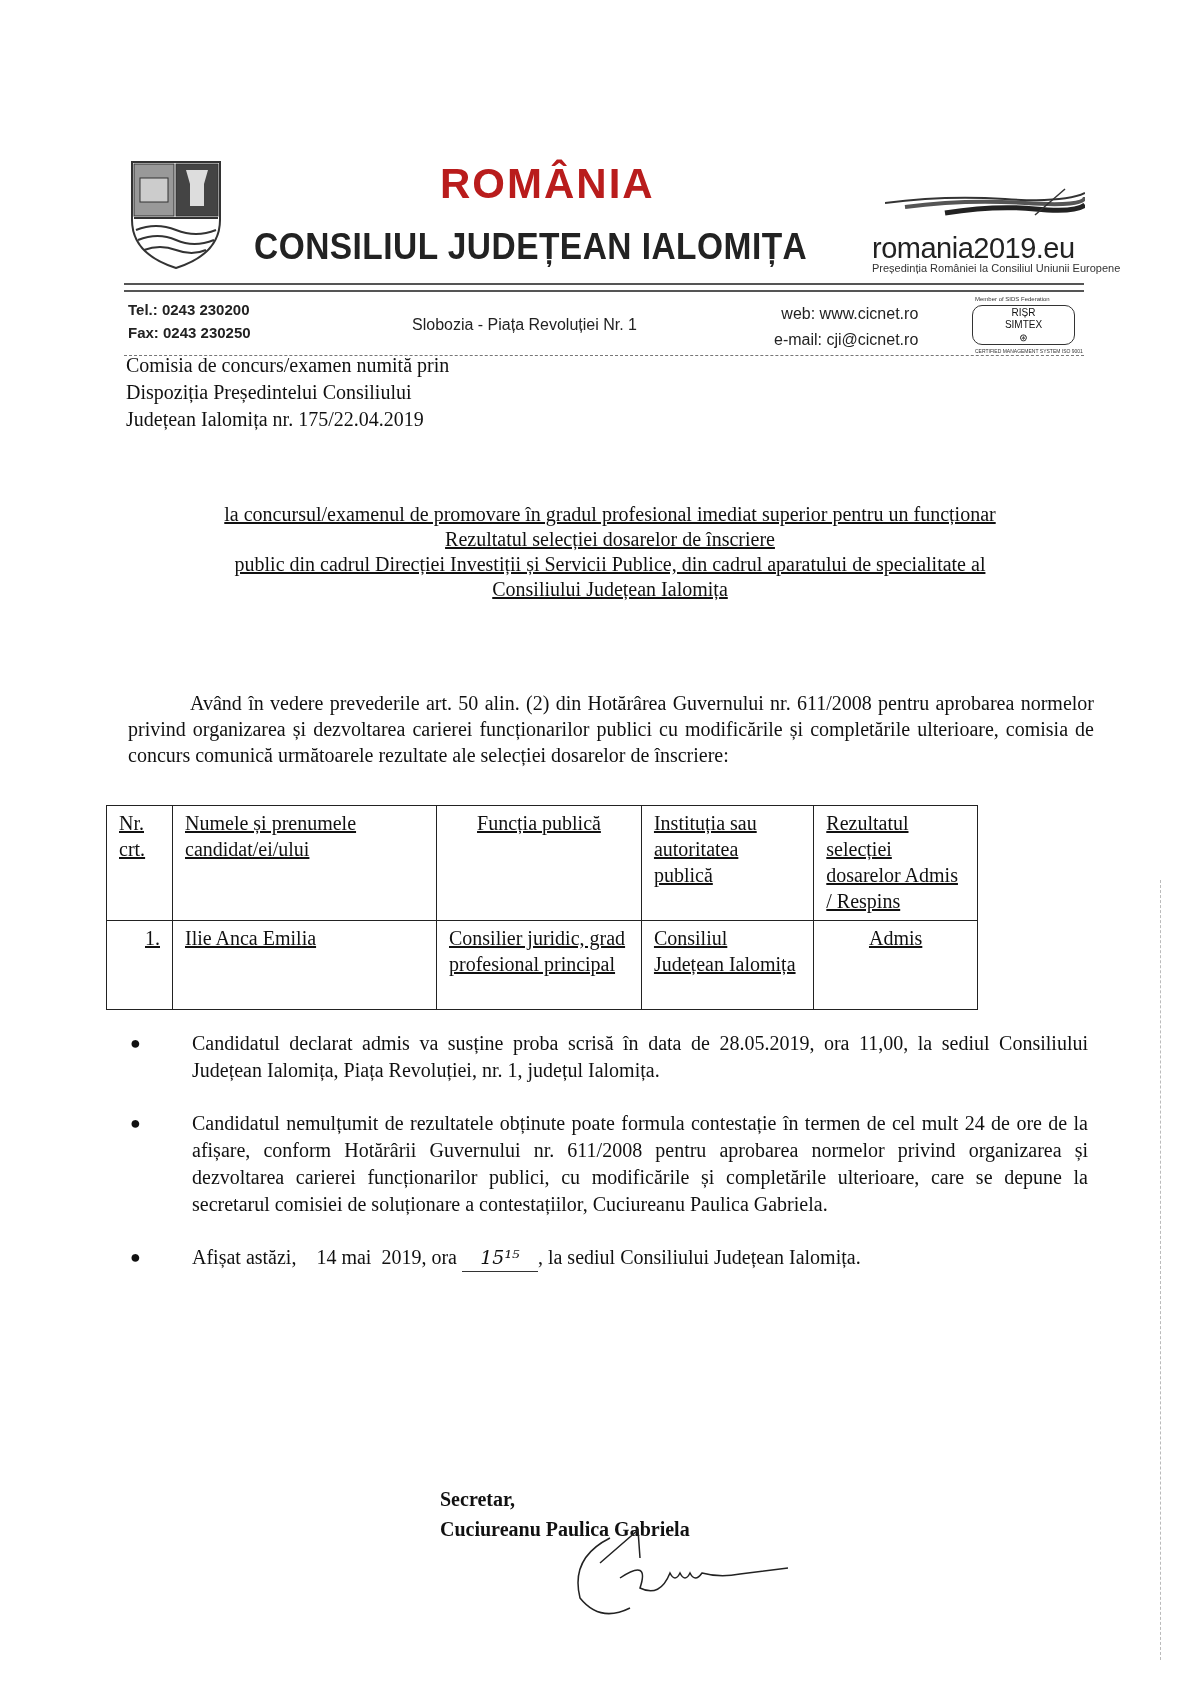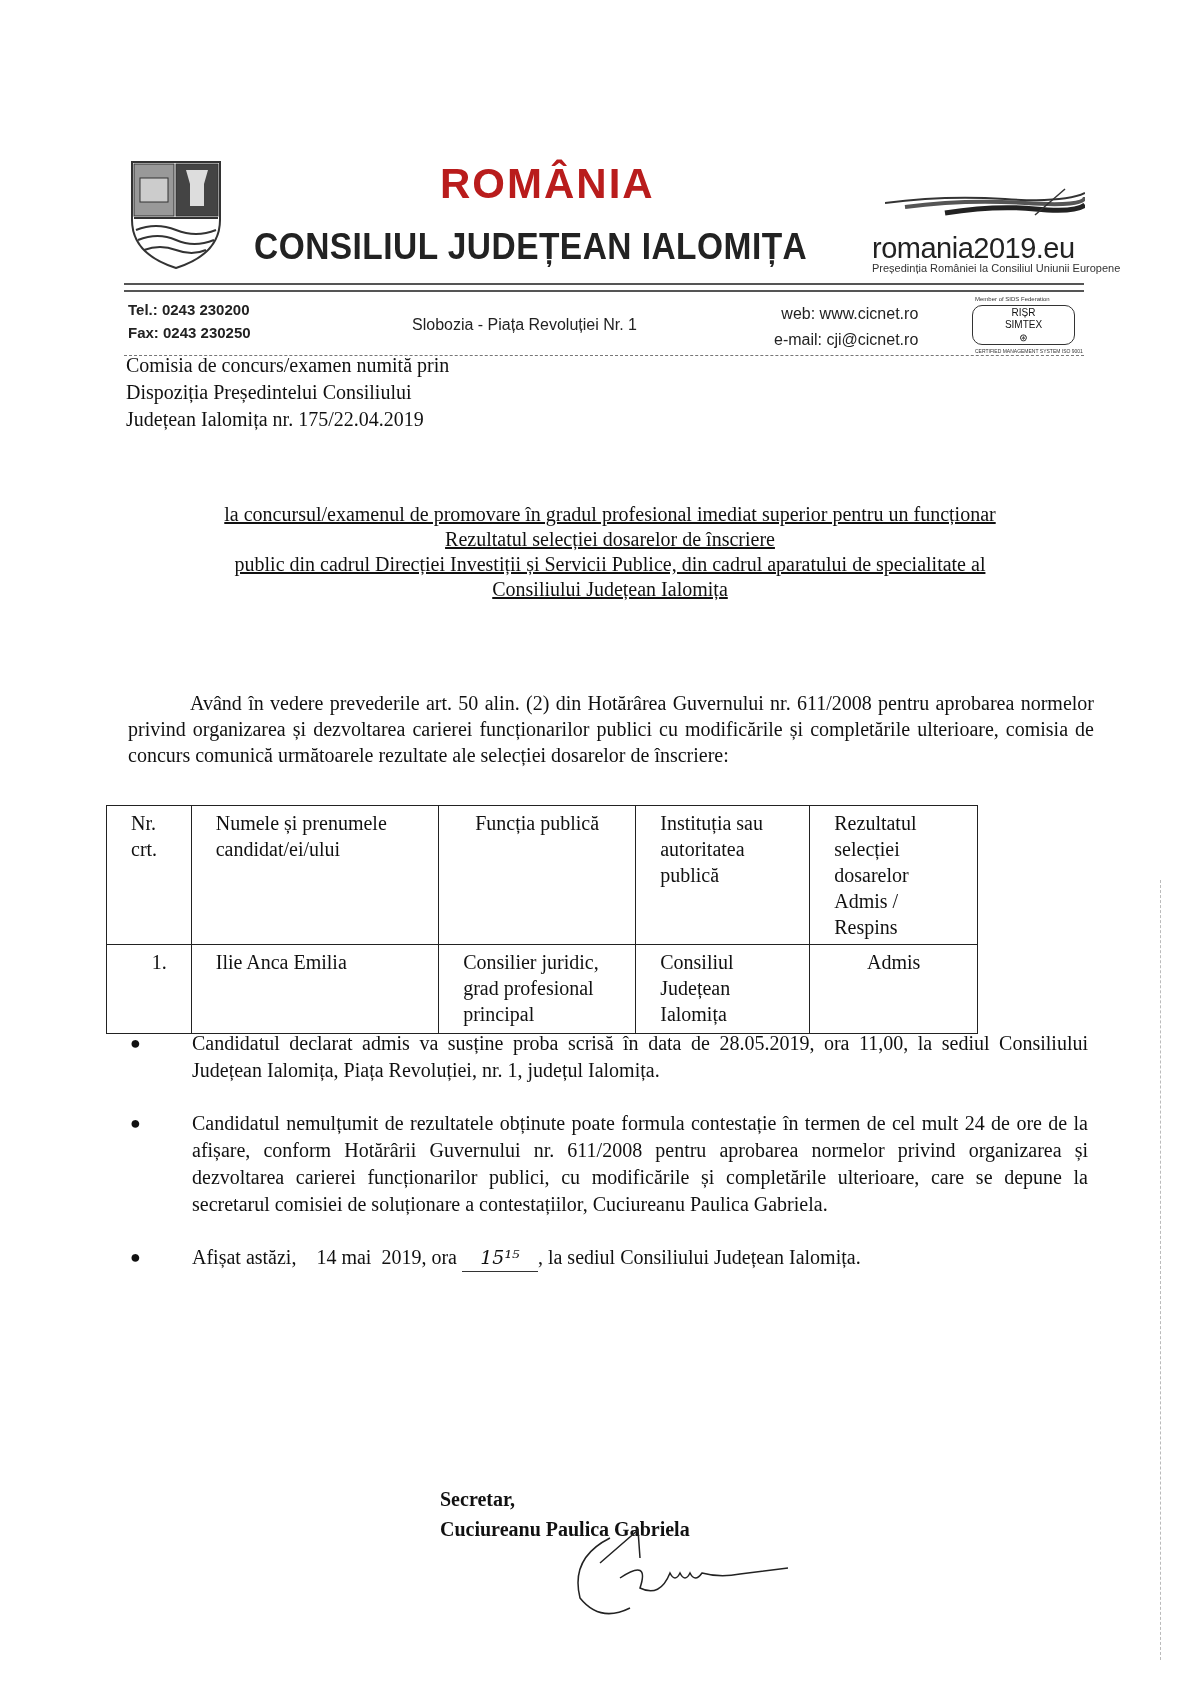--- a/index.html
+++ b/index.html
@@ -28,21 +28,21 @@
   .commission { left:126px; top:352px; }
 
   .title-block { left:130px; top:502px; width:960px; text-align:center; font-size:20px; line-height:25px; }
   .title-block div { text-decoration:underline; }
 
   .intro { left:128px; top:666px; width:966px; text-align:justify; font-size:20px; line-height:26px;margin-top:24px; }
   .intro .indent { display:inline-block; width:62px; }
 
   
   table.results { position:absolute; left:106px; top:805px; width:872px; border-collapse:collapse; font-size:20px; line-height:26px; }
-  table.results td, table.results th { border:1.5px solid #222; vertical-align:top; padding:4px 24px; font-weight:normal; text-align:left; }
+  table.results td, table.results th { border:1.5px solid #222; vertical-align:top; padding:4px 12px; font-weight:normal; text-align:left;text-decoration:underline; }
   table.results th { height:106px; }
   table.results td { height:80px; }
   .c1 { width:44px; } .c2 { width:262px; } .c3 { width:198px; } .c4 { width:160px; } .c5 { width:150px; }
   .center { text-align:center !important; }
   .right { text-align:right !important; }
 
   .bullets { left:126px; top:1030px; width:962px; font-size:20px; line-height:27px; }
   .bullet { display:flex; margin-bottom:26px; }
   .bullet .dot { width:62px; flex:none; font-size:18px; padding-left:4px; }
   .bullet .txt { flex:1; text-align:justify; }

